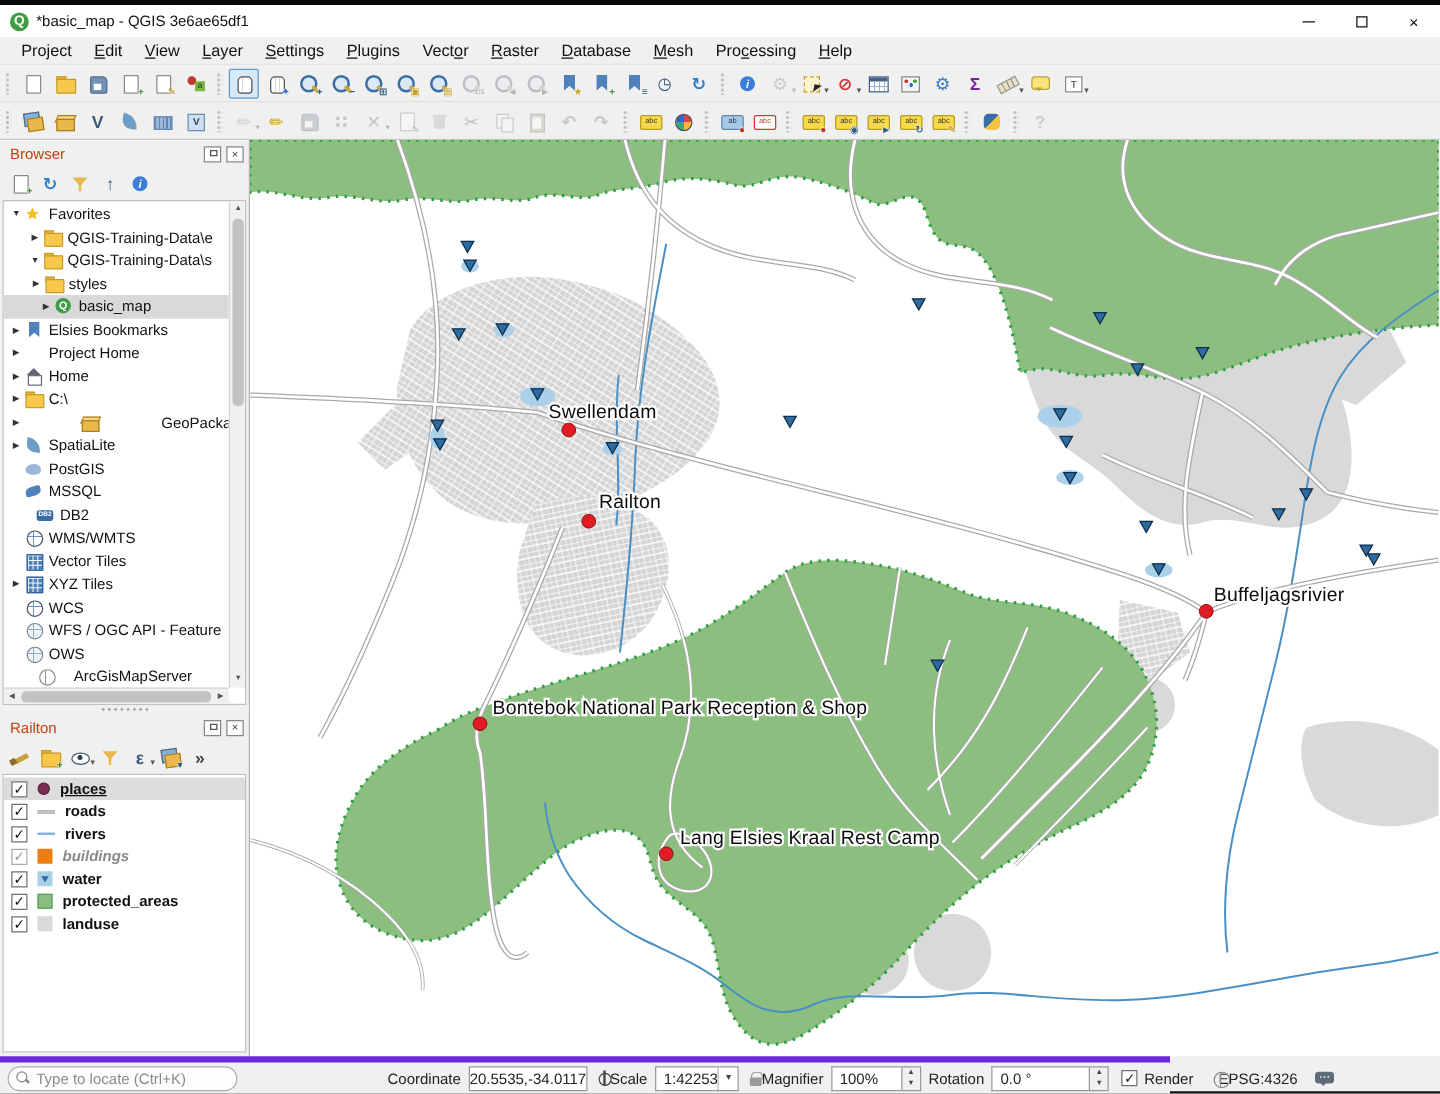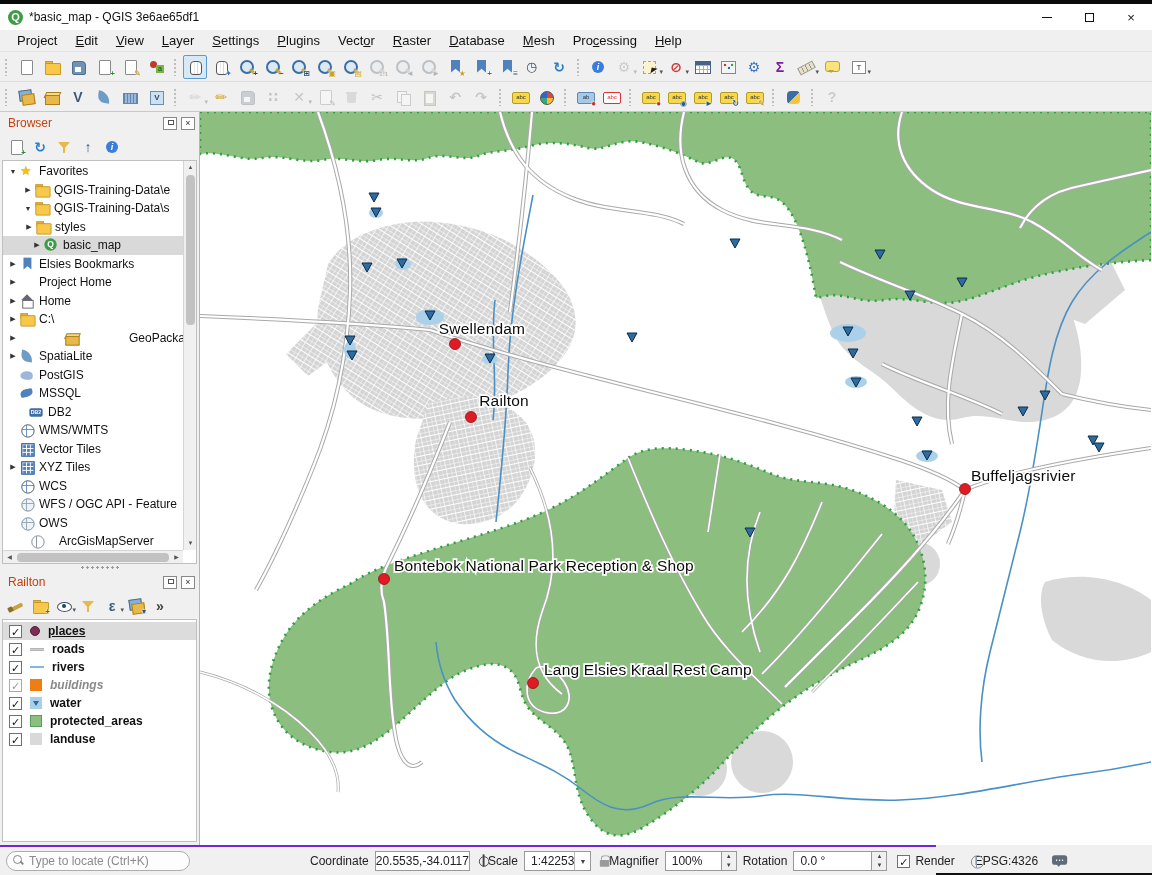--- a/index.html
+++ b/index.html
@@ -139,21 +139,21 @@
   .sw-water{width:12px;height:12px;background:#aacfe9;position:relative}
   .sw-water::before{content:"";position:absolute;left:3px;top:4px;border-left:3px solid transparent;border-right:3px solid transparent;border-top:5px solid #2e6b9e}
   .sw-protected{width:12px;height:12px;background:#8cbe7f;border:1px solid #56a05e}
   .sw-landuse{width:12px;height:12px;background:#d9d9d9}
 
   #map-canvas{flex:1;height:733px;background:#fff;position:relative;overflow:hidden}
   #map-canvas svg{display:block}
   .maplabel{font-family:"Liberation Sans","DejaVu Sans",sans-serif;font-size:15.5px;fill:#0b0b0b;stroke:#fff;stroke-width:3.4px;paint-order:stroke;letter-spacing:0.2px}
 
   
-  #statusbar{position:absolute;left:0;top:845px;width:936px;height:30px;background:#f0f0f0;border-top:2px solid #6d28d9;display:flex;align-items:center;font-size:12px;color:#222}
+  #statusbar{position:absolute;left:0;top:845px;width:936px;height:30px;background:#f0f0f0;border-top:5px solid #6d28d9;display:flex;align-items:center;font-size:12px;color:#222}
   #locator{display:flex;align-items:center;margin-left:6px;width:196px;height:20px;border:1px solid #adadad;border-radius:10px;background:#fdfdfd;padding-left:6px}
   #locator .magsm{position:relative;width:12px;height:12px;margin-right:4px}
   #locator .magsm::before{content:"";position:absolute;left:0;top:0;width:7px;height:7px;border:1.5px solid #888;border-radius:50%}
   #locator .magsm::after{content:"";position:absolute;left:7px;top:7px;width:4px;height:1.5px;background:#888;transform:rotate(45deg)}
   #locator input{border:none;outline:none;background:transparent;font-size:12px;width:160px;color:#333;font-family:inherit}
   #locator input::placeholder{color:#8b8b8b}
   .sb-label{margin:0 6px}
   .sb-box{height:20px;background:#fff;border:1px solid #999;display:flex;align-items:center;justify-content:center;font-size:12px}
   #coord-box{width:128px}
   #scale-box{width:84px;justify-content:space-between;padding-left:6px}

